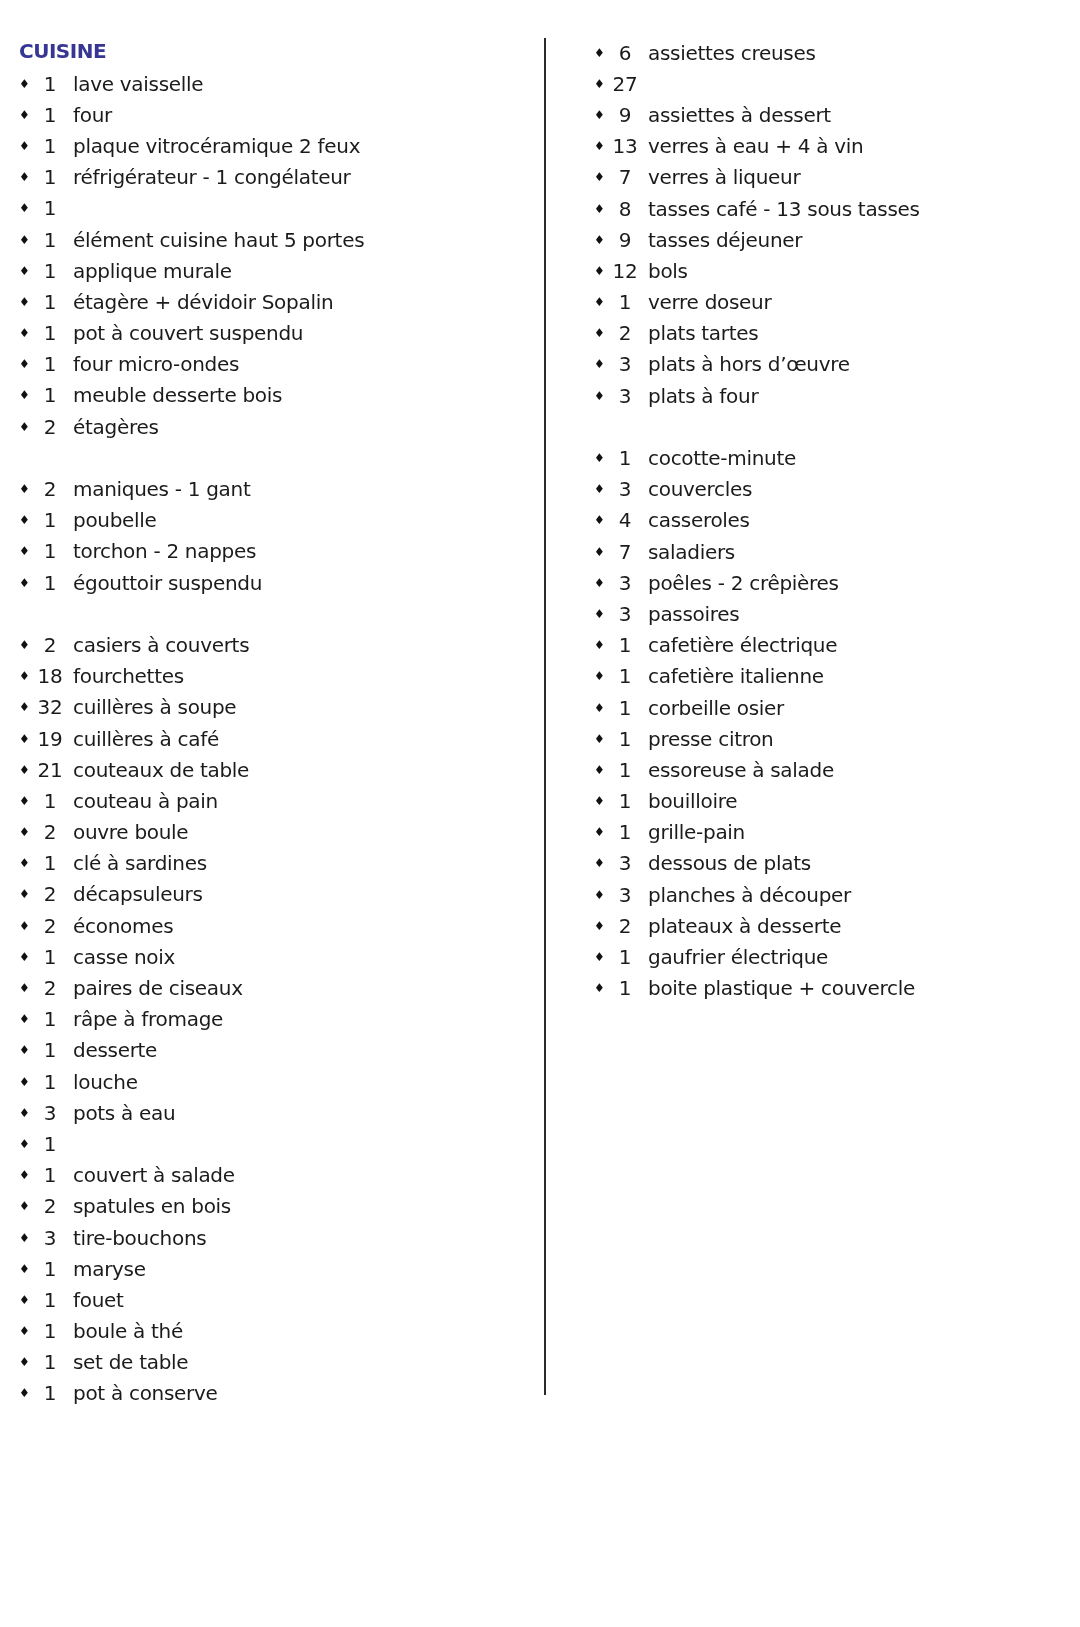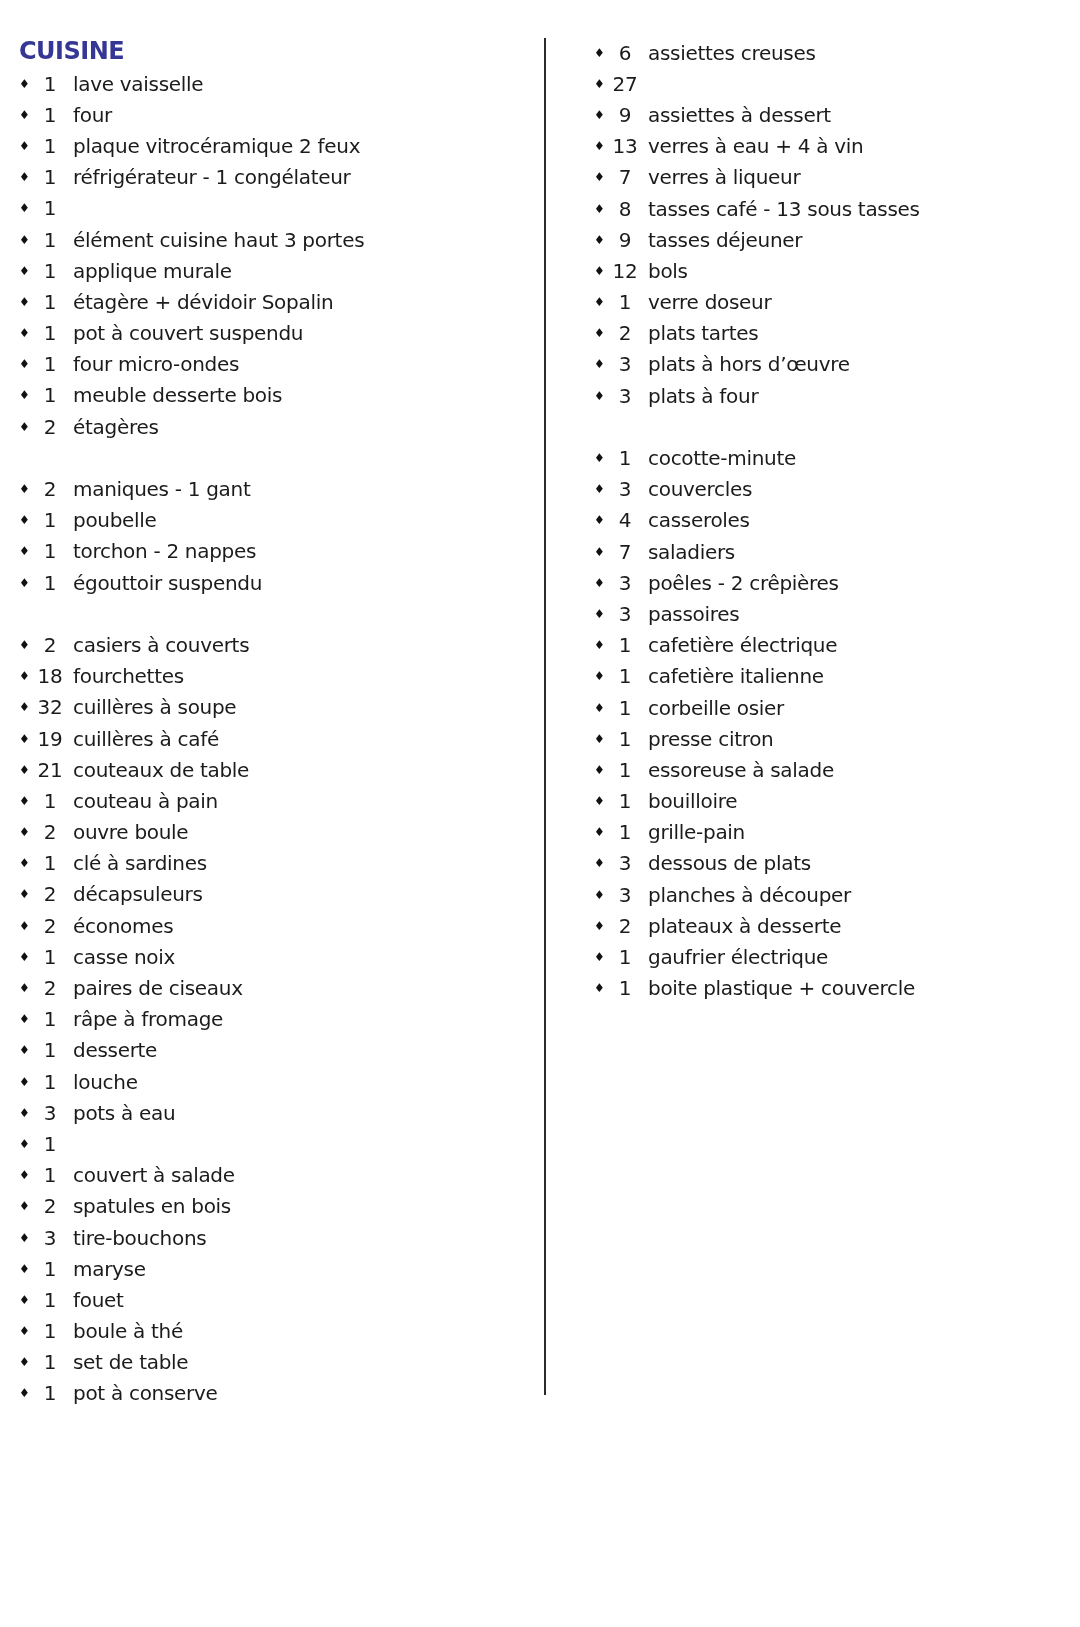--- a/index.html
+++ b/index.html
@@ -7,21 +7,21 @@
     width:1080px;height:1627px;position:relative;overflow:hidden;
     font-family:"DejaVu Sans","Liberation Sans",sans-serif;
     color:#1b1b1b;
   }
   .page{position:absolute;inset:0;background:#ffffff;}
   .col{position:absolute;}
   .col-left{left:15px;top:36px;width:515px;}
   .col-right{left:590px;top:37px;width:480px;}
   .title{
     margin:0 0 2px 4px;
-    font-size:24px;line-height:30px;font-weight:bold;
+    font-size:20px;line-height:30px;font-weight:bold;
     letter-spacing:-0.5px;
     color:#363695;
   }
   .row{
     display:flex;align-items:center;
     height:31.2px;
     font-size:20px;letter-spacing:-0.3px;
     white-space:nowrap;
   }
   .row.spacer{visibility:hidden;}
@@ -75,21 +75,21 @@
         </div>
 
         <div class="row">
           <span class="bullet">♦</span>
           <span class="qty">1</span>
         </div>
 
         <div class="row">
           <span class="bullet">♦</span>
           <span class="qty">1</span>
-          <span class="label">élément cuisine haut 3 portes</span>
+          <span class="label">élément cuisine haut 5 portes</span>
         </div>
 
         <div class="row">
           <span class="bullet">♦</span>
           <span class="qty">1</span>
           <span class="label">applique murale</span>
         </div>
 
         <div class="row">
           <span class="bullet">♦</span>

